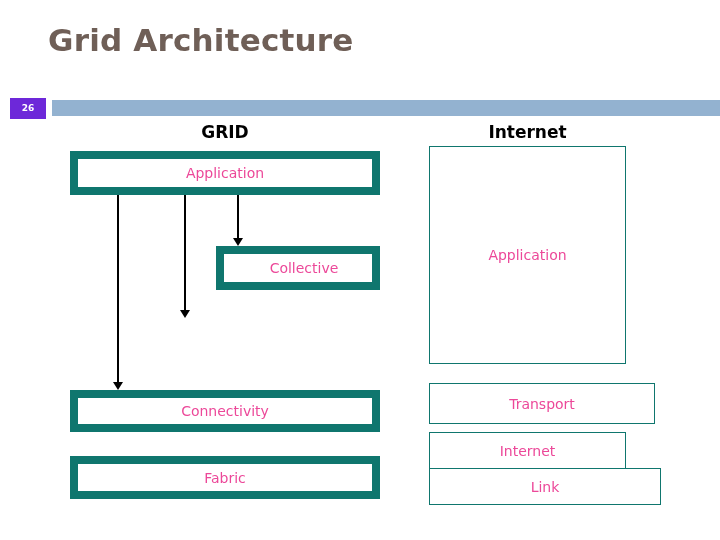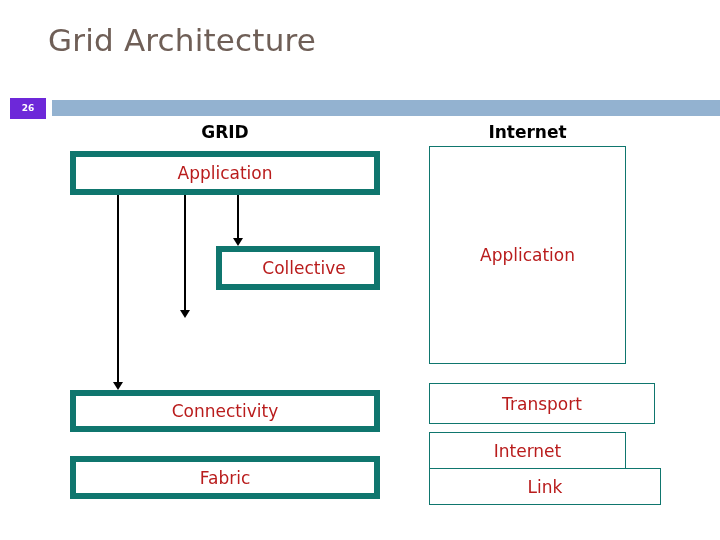--- a/index.html
+++ b/index.html
@@ -20,21 +20,21 @@
     background: #ffffff;
   }
 
   
   #slide-title {
     position: absolute;
     left: 48px;
     top: 22px;
     font-family: "DejaVu Sans", sans-serif;
     font-size: 31px;
-    font-weight: 400;
+    font-weight: 700;
     color: #6f5f57;
     letter-spacing: 0.2px;
     white-space: nowrap;
   }
 
   
   #page-badge {
     position: absolute;
     left: 10px;
     top: 98px;
@@ -65,29 +65,29 @@
     font-family: "DejaVu Sans", sans-serif;
     font-size: 17px;
     font-weight: 700;
     color: #000000;
     text-align: center;
     white-space: nowrap;
   }
   .box {
     position: absolute;
     box-sizing: border-box;
-    border: 6px solid #0f766e;
+    border: 8px solid #0f766e;
     background: #ffffff;
     display: flex;
     align-items: center;
     justify-content: center;
     font-family: "DejaVu Sans", sans-serif;
-    font-size: 17px;
+    font-size: 14px;
     font-weight: 400;
-    color: #b91c1c;
+    color: #ec4899;
     white-space: nowrap;
   }
   .box.thin {
     border-width: 1.5px;
   }
 
   
   .conn {
     position: absolute;
     width: 2px;

